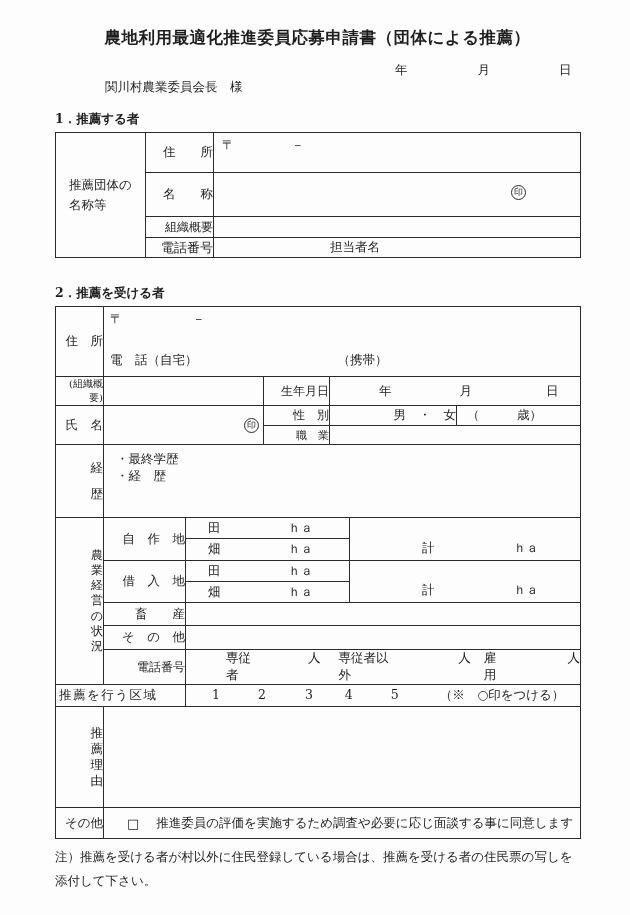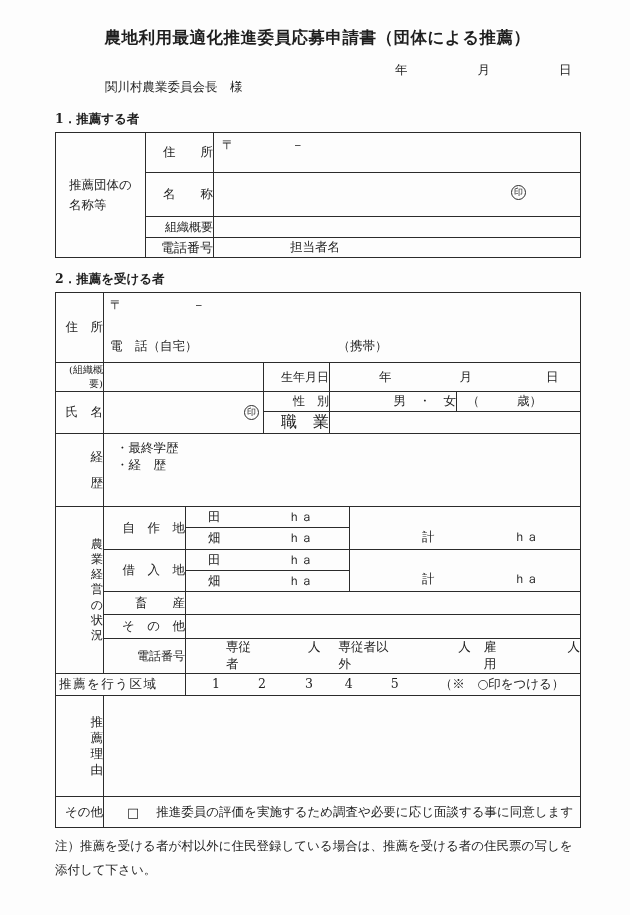--- a/index.html
+++ b/index.html
@@ -8,37 +8,37 @@
     font-family: "DejaVu Serif", "Liberation Serif", serif;
     font-size: 12.5px; overflow: hidden;
   }
   .content { padding: 13px 0 0 55px; width: 580px; }
   .form-no { font-size: 12.5px; }
   .title { margin-top: 14px; text-align: center; font-size: 16.5px; font-weight: bold; letter-spacing: 0.5px; width: 525px; }
   .date-line { margin-top: 13px; display: flex; width: 525px; }
   .addressee { margin-left: 50px; }
   .sec-heading { font-weight: bold; font-size: 12.5px; }
   .h1 { margin-top: 15px; }
-  .h2 { margin-top: 13px; }
+  .h2 { margin-top: 27px; }
   table { border-collapse: collapse; table-layout: fixed; width: 525px; margin-top: 4px; }
   td { border: 1px solid #2b2b2b; padding: 0; vertical-align: middle; font-size: 12.5px; overflow: hidden; }
   .c { text-align: right; }
   .pre { white-space: pre-line; }
   .flexc { display: flex; justify-content: center; align-items: center; }
   .group-label-cell span { text-align: left; line-height: 20px; }
   .vtop { vertical-align: top; }
   .postal-line { display: flex; padding-top: 4px; }
   .row-line { display: flex; }
   .addr2-inner { height: 69px; display: flex; flex-direction: column; justify-content: space-between; padding: 4px 0 7px 0; }
   .seal { display: inline-flex; justify-content: center; align-items: center;
           width: 15px; height: 15px; border: 1px solid #2b2b2b; border-radius: 50%;
           font-size: 9px; line-height: 1; }
   .seal-cell1 { display: flex; justify-content: flex-end; align-items: flex-end; height: 100%; padding: 0 54px 5px 0; }
   .seal-cell2 { display: flex; justify-content: flex-end; align-items: center; height: 100%; padding-right: 4px; }
-  .contact { margin-left: 76px; }
+  .contact { margin-left: 116px; }
   .furigana { font-size: 10px; }
   .career-label { line-height: 26px; }
   .farm-label { line-height: 15.2px; font-size: 12px; }
   .reason-label { line-height: 16px; }
   .career-content { vertical-align: top; padding: 5px 0 0 12px; line-height: 17px; }
   .total-cell { vertical-align: bottom; padding-bottom: 3px; }
   .checkbox { font-size: 13px; }
   .district-label { text-align: left; padding-left: 3px; letter-spacing: 1.5px; }
   .notes { margin-top: 6px; width: 525px; line-height: 24px; font-size: 12.5px; }
 </style>
@@ -143,21 +143,21 @@
       <td rowspan="2" colspan="2">
         <div class="seal-cell2">
           <span class="seal">印</span>
         </div>
       </td>
       <td class="c" style="font-size:12px">性　別</td>
       <td colspan="2" class="c">男　・　女</td>
       <td style="padding-left:10px">（　　　歳）</td>
     </tr>
     <tr style="height:19px">
-      <td class="c" style="font-size:16px">職　業</td>
+      <td class="c" style="font-size:11px">職　業</td>
       <td colspan="3"></td>
     </tr>
     <tr style="height:73px">
       <td class="c pre career-label">経
 歴</td>
       <td colspan="6" class="career-content">
         <div>・最終学歴</div>
         <div>・経　歴</div>
       </td>
     </tr>

